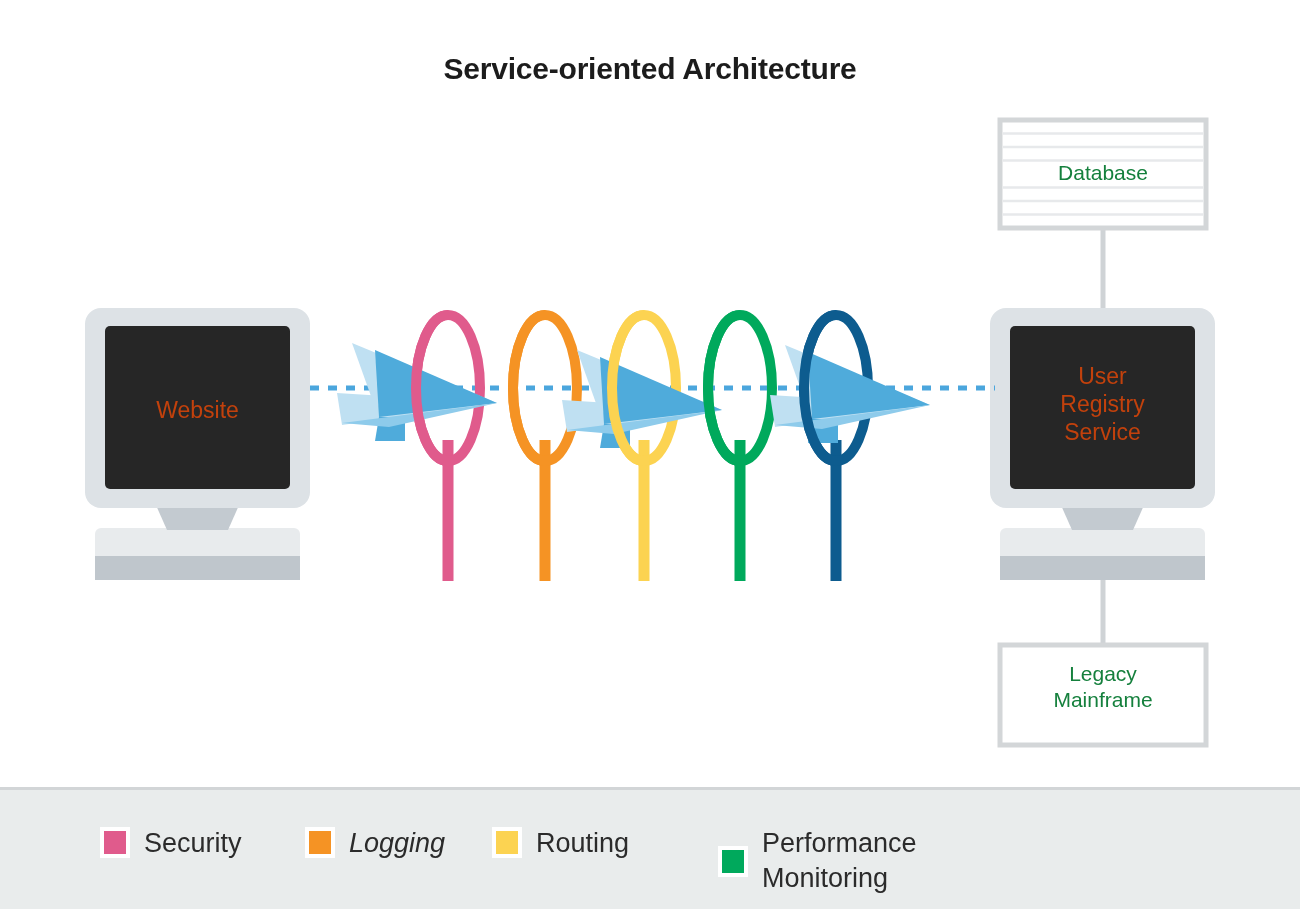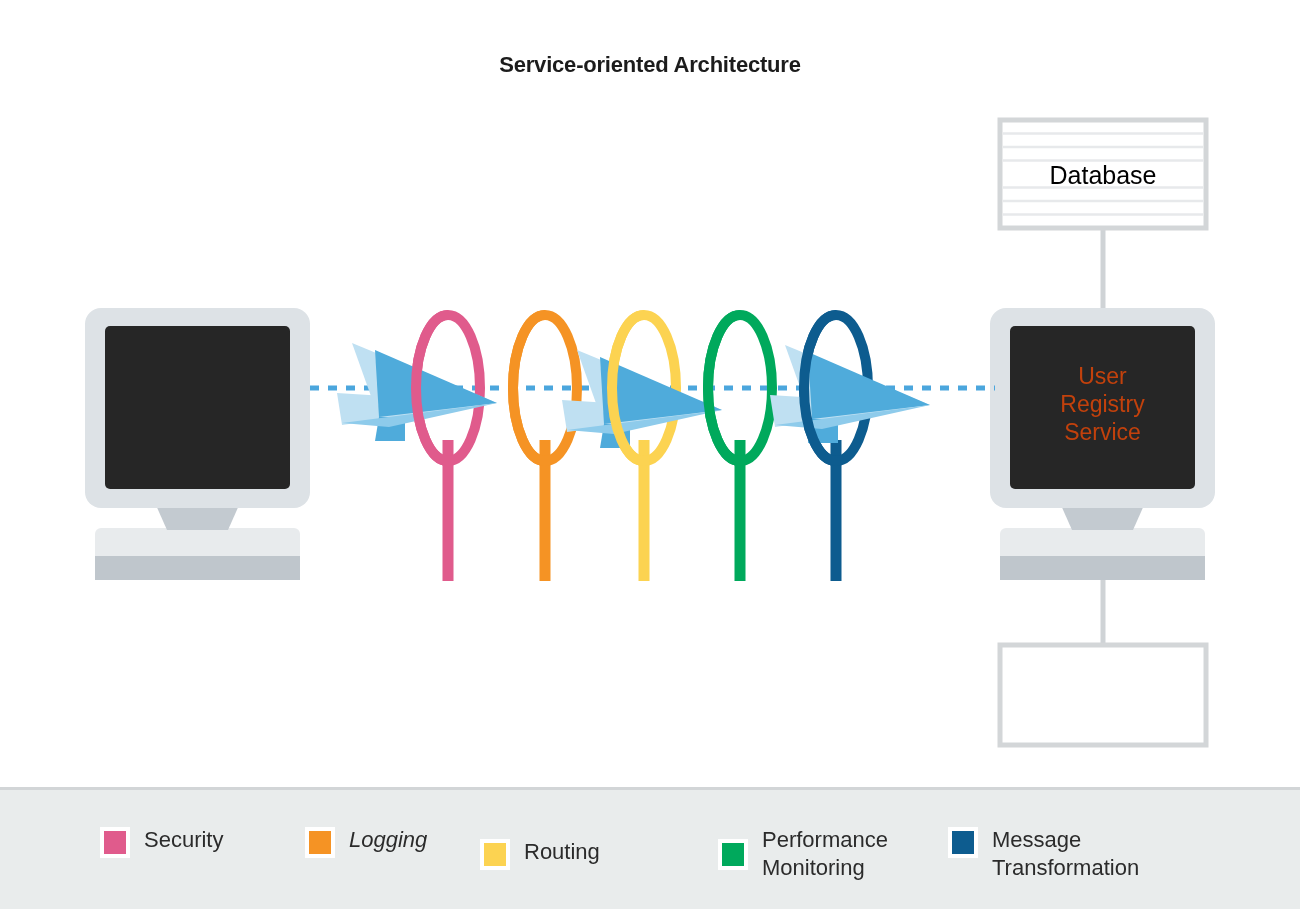--- a/index.html
+++ b/index.html
@@ -19,21 +19,21 @@
     left: 0; top: 0;
     width: 1300px;
     height: 909px;
   }
   .title {
     position: absolute;
     left: 0;
     top: 52px;
     width: 1300px;
     text-align: center;
-    font-size: 22px;
+    font-size: 30px;
     font-weight: bold;
     color: #1c1c1c;
     letter-spacing: -0.2px;
   }
   svg.canvas {
     position: absolute;
     left: 0; top: 0;
     width: 1300px;
     height: 909px;
   }
@@ -41,22 +41,22 @@
     position: absolute;
     text-align: center;
     line-height: 1.22;
     pointer-events: none;
   }
   .screen-label {
     color: #c2410c;
     font-size: 23px;
   }
   .box-label {
-    color: #000000;
-    font-size: 25px;
+    color: #15803d;
+    font-size: 21px;
   }
   
   .legend-bar {
     position: absolute;
     left: 0;
     top: 787px;
     width: 1300px;
     height: 122px;
     background: #e9ecec;
     border-top: 3px solid #d2d5d7;
@@ -71,21 +71,21 @@
   .legend-swatch {
     width: 30px;
     height: 31px;
     border: 4px solid #ffffff;
     box-sizing: border-box;
     flex: 0 0 auto;
     margin-top: 1px;
   }
   .legend-text {
     margin-left: 14px;
-    font-size: 22px;
+    font-size: 27px;
     color: #2b2b2b;
     line-height: 1.28;
     white-space: pre-line;
   }
 </style>
 </head>
 <body>
 
 <div id="diagram-root">
 
@@ -194,46 +194,44 @@
     <g>
       <path d="M 448 315 A 32 73 0 0 0 448 461" fill="none" stroke="#e05b8c" stroke-width="10"></path>
       <path d="M 545 315 A 32 73 0 0 0 545 461" fill="none" stroke="#f59324" stroke-width="10"></path>
       <path d="M 644 315 A 32 73 0 0 0 644 461" fill="none" stroke="#fcd351" stroke-width="10"></path>
       <path d="M 740 315 A 32 73 0 0 0 740 461" fill="none" stroke="#00a95c" stroke-width="10"></path>
       <path d="M 836 315 A 32 73 0 0 0 836 461" fill="none" stroke="#0d5c8f" stroke-width="10"></path>
     </g>
 
   </svg>
 
+  <div class="node-label screen-label" style="left:105px; top:396px; width:185px;">Website</div>
 
   <div class="node-label screen-label" style="left:1010px; top:362px; width:185px; white-space:pre-line;">User
 Registry
 Service</div>
 
   <div class="node-label box-label" style="left:1000px; top:160px; width:206px;">Database</div>
 
+  <div class="node-label box-label" style="left:1000px; top:661px; width:206px; white-space:pre-line;">Legacy
+Mainframe</div>
 
   <div class="legend-bar">
     <div class="legend-item" style="left:100px;">
       <span class="legend-swatch" style="background:#e05b8c;"></span>
       <span class="legend-text">Security</span>
     </div>
     <div class="legend-item" style="left:305px;font-style:italic;">
       <span class="legend-swatch" style="background:#f59324;"></span>
       <span class="legend-text">Logging</span>
     </div>
-    <div class="legend-item" style="left:480px;margin-top:12px;">
+    <div class="legend-item" style="left:492px;">
       <span class="legend-swatch" style="background:#fcd351;"></span>
       <span class="legend-text">Routing</span>
     </div>
     <div class="legend-item" style="left:718px;align-items:center;">
       <span class="legend-swatch" style="background:#00a95c;"></span>
       <span class="legend-text">Performance
 Monitoring</span>
     </div>
-    <div class="legend-item" style="left:948px;">
-      <span class="legend-swatch" style="background:#0d5c8f;"></span>
-      <span class="legend-text">Message
-Transformation</span>
-    </div>
   </div>
 
 </div>
 
 </body></html>

